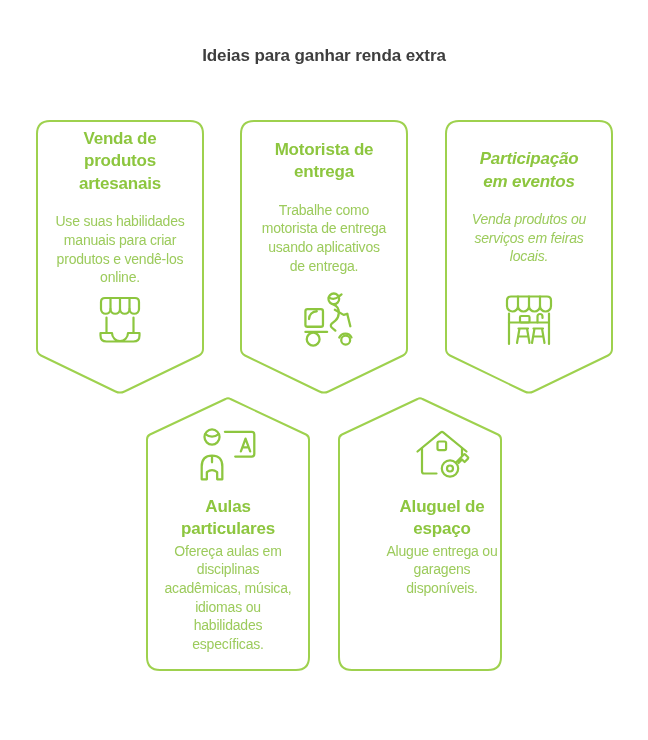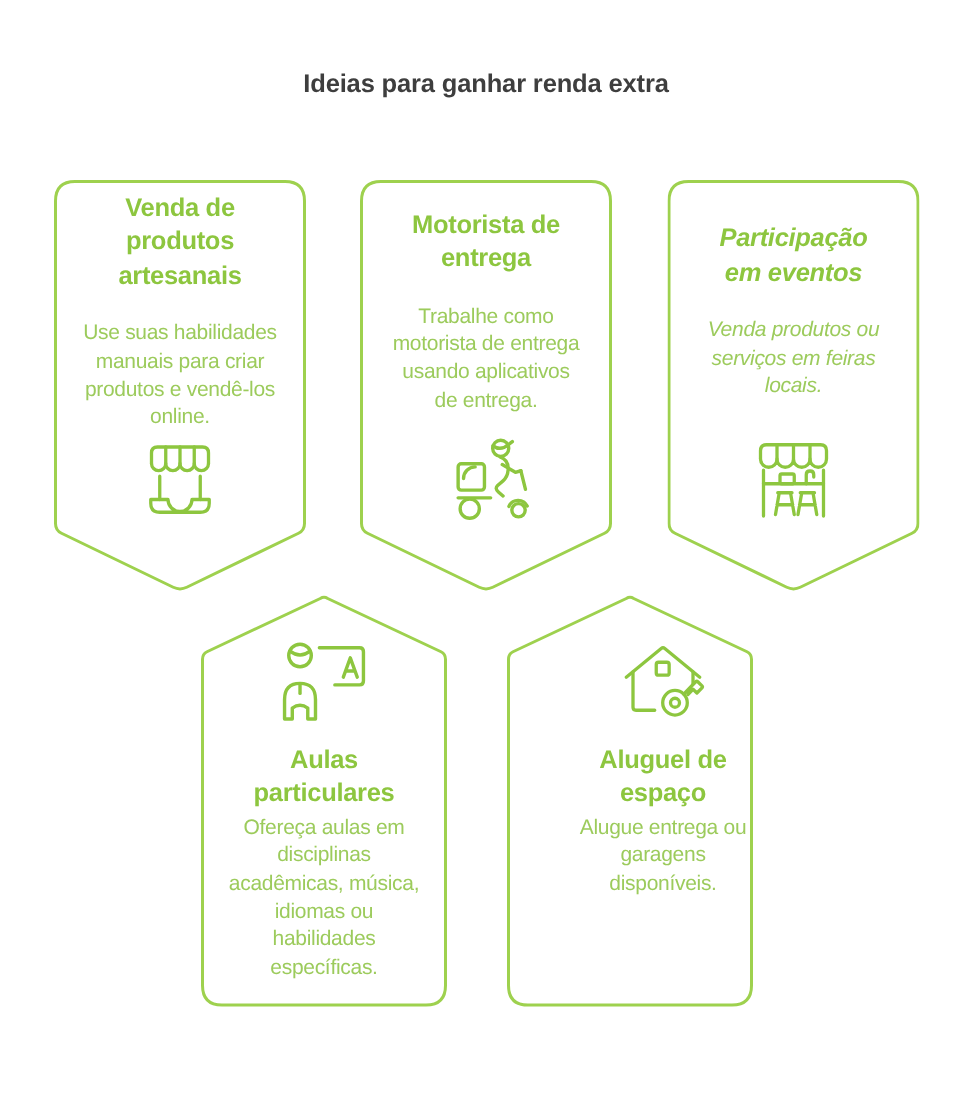--- a/index.html
+++ b/index.html
@@ -30,21 +30,21 @@
   .card.top .icon-zone{flex:0 0 auto;height:66px;margin-bottom:42px;
     display:flex;align-items:center;justify-content:center;}
   
   .card.bottom{width:164px;height:276px;top:396px;}
   .card.bottom .content{padding:20px 10px 0;}
   .card.bottom .icon-zone{flex:0 0 auto;height:74px;display:flex;
     align-items:center;justify-content:center;}
   .card.bottom .card-title{margin-top:6px;}
   .card.bottom .card-desc{margin-top:1px;}
   .c1{left:36px;} .c2{left:240px;} .c3{left:445px;font-style:italic;}
-  .c4{left:134px;} .c5{left:338px;padding-left:44px;}
+  .c4{left:146px;} .c5{left:338px;padding-left:44px;}
   .icon{stroke:#8dc63f;fill:none;stroke-width:2.2;stroke-linecap:round;stroke-linejoin:round;}
   .shape path{fill:#ffffff;stroke:#9ed14e;stroke-width:2;}
 </style>
 </head>
 <body>
 
 <div class="canvas">
 
   <div class="heading">Ideias para ganhar renda extra</div>
 

